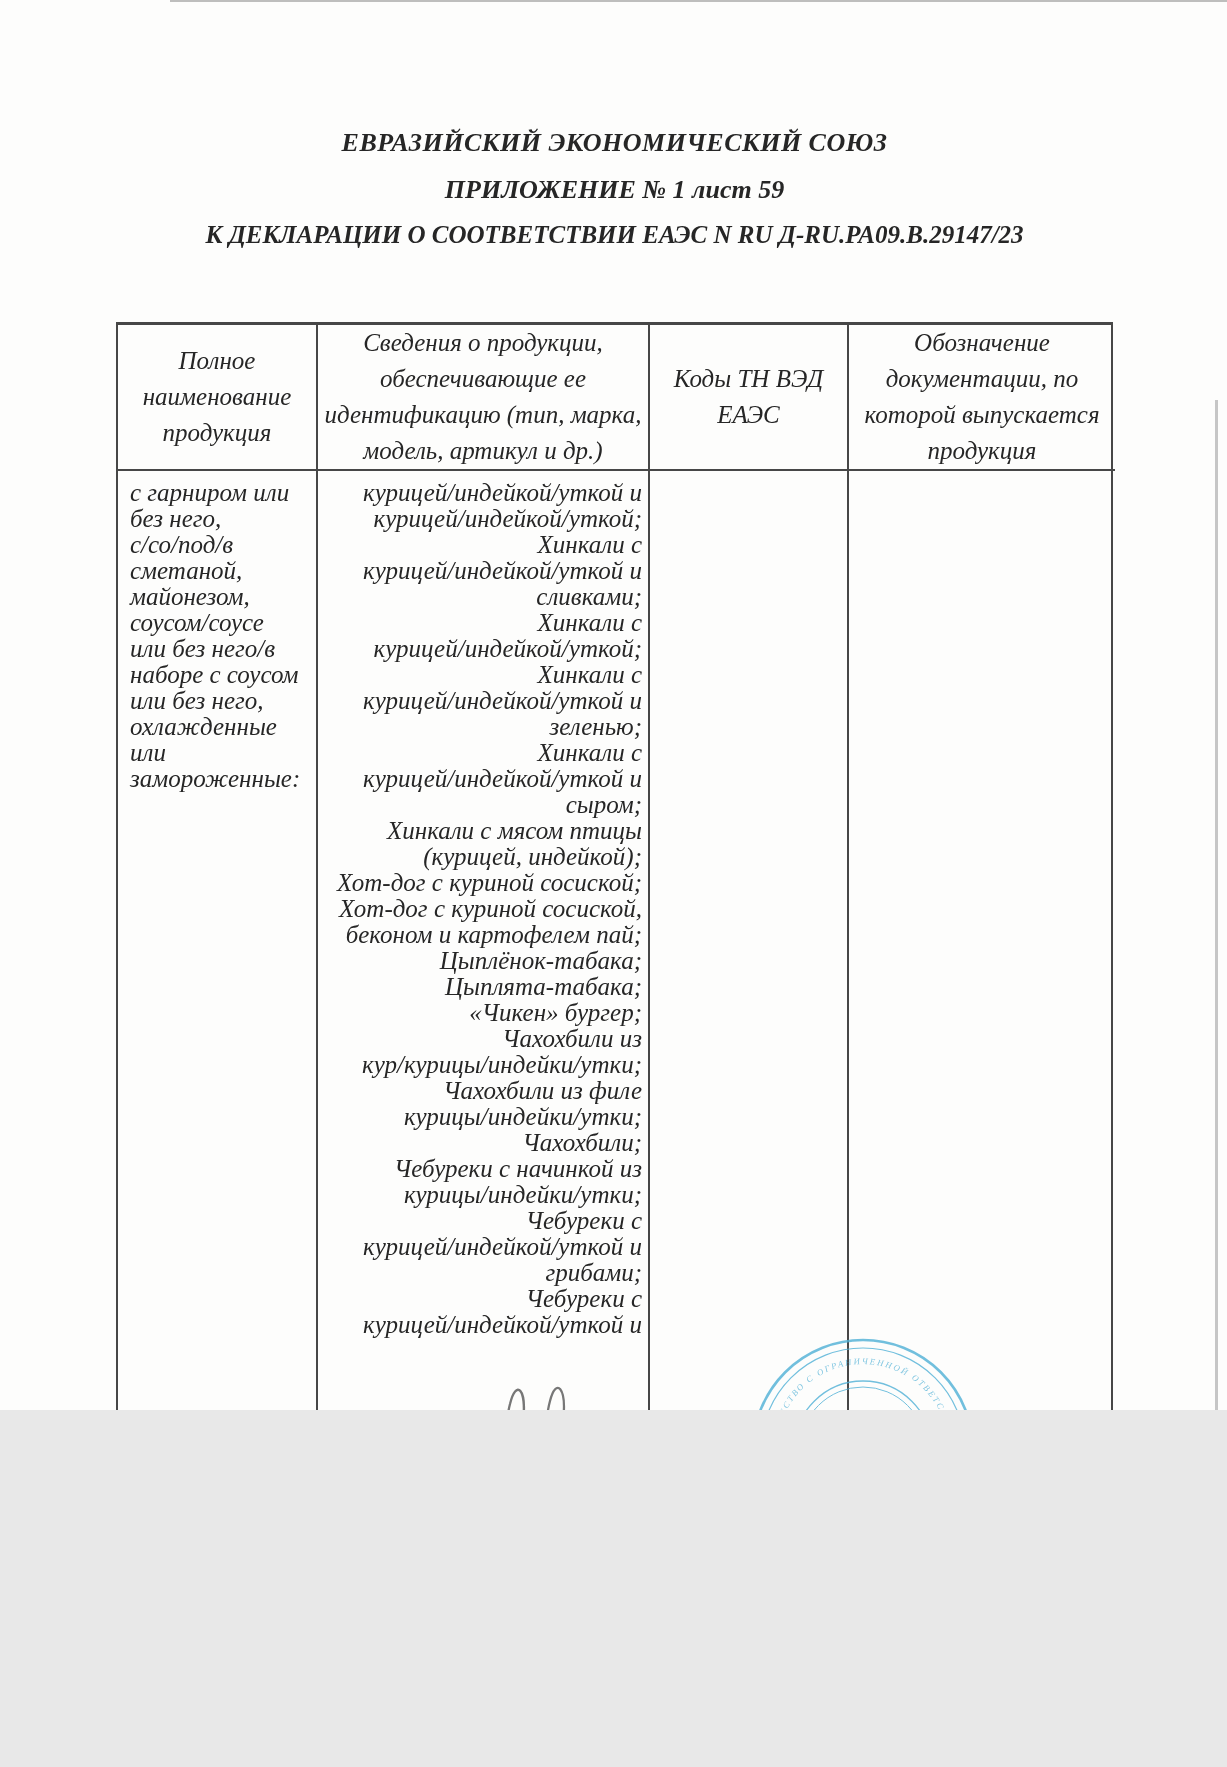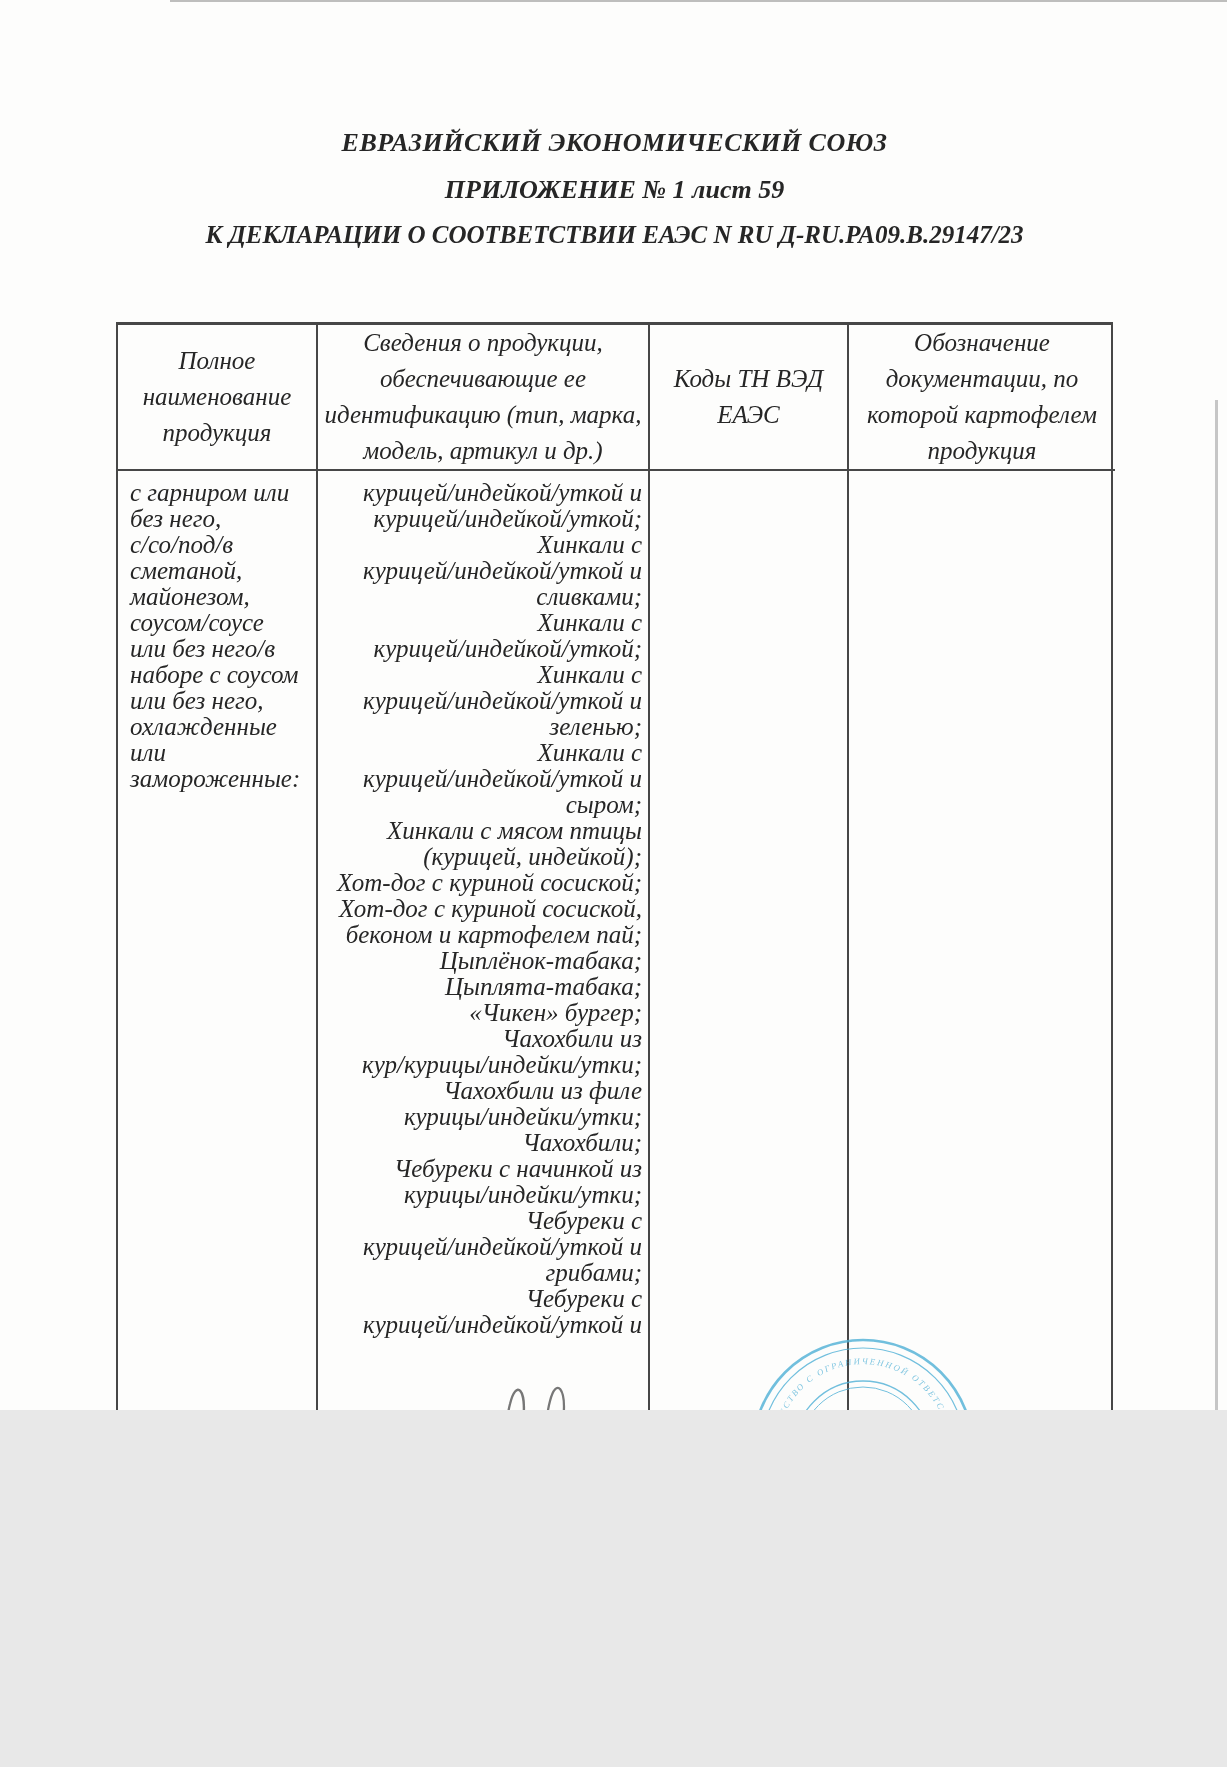--- a/index.html
+++ b/index.html
@@ -62,21 +62,21 @@
 наименование
 продукция</div>
     <div class="cell h rb c2">Сведения о продукции,
 обеспечивающие ее
 идентификацию (тип, марка,
 модель, артикул и др.)</div>
     <div class="cell h rb c3">Коды ТН ВЭД
 ЕАЭС</div>
     <div class="cell h c4">Обозначение
 документации, по
-которой картофелем
+которой выпускается
 продукция</div>
     <div class="cell b rb c1">с гарниром или
 без него,
 с/со/под/в
 сметаной,
 майонезом,
 соусом/соусе
 или без него/в
 наборе с соусом
 или без него,

